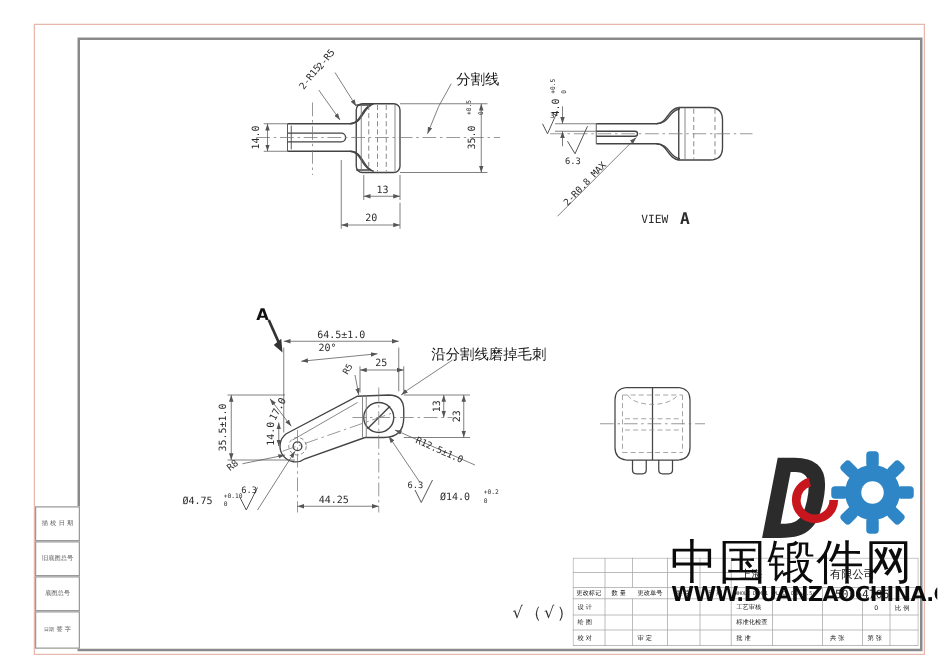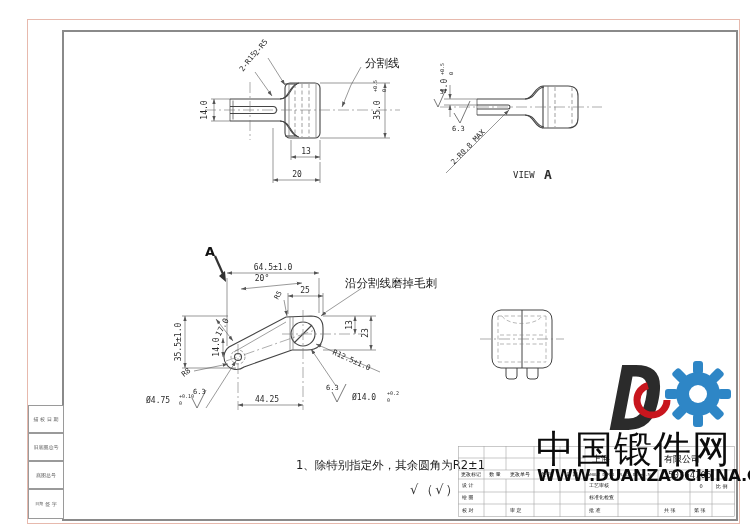--- a/index.html
+++ b/index.html
@@ -192,21 +192,21 @@
       <line x1="44" y1="12" x2="44" y2="70"></line>
     </g>
     <g stroke="#888" stroke-width="0.6" fill="none" stroke-dasharray="4 2.5">
       <path d="M20,18 L68,18 M20,64 L68,64 M20,18 L20,64 M68,18 L68,64"></path>
       <path d="M22,37 L66,37 M22,46 L66,46"></path>
       <path d="M24,18 C30,28 58,28 64,18"></path>
     </g>
     <path d="M2,41 L86,41" stroke="#777" stroke-width="0.6" stroke-dasharray="11 3 2 3" fill="none"></path>
   </svg>
 
-  <div class="abs" id="notes"><span>1、除特别指定外，其余圆角为R2±1</span><br></div>
+  <div class="abs" id="notes"><br></div>
   <div class="abs" id="surface-mark">√（√）</div>
 
   <div class="abs lblk" style="top:405px;height:26px">
     <span>描 校</span>
     <span>日 期</span>
   </div>
   <div class="abs lblk" style="top:433px;height:26px">
     <span>旧底图总号</span>
   </div>
   <div class="abs lblk" style="top:461px;height:26px">

